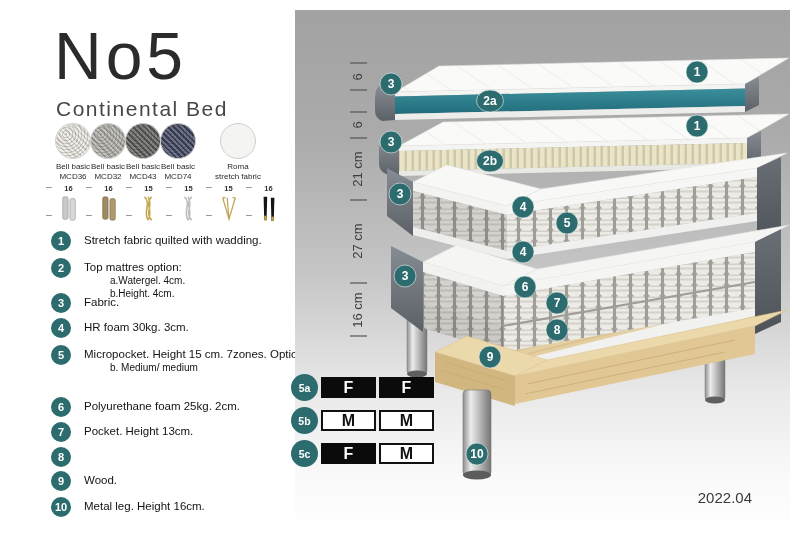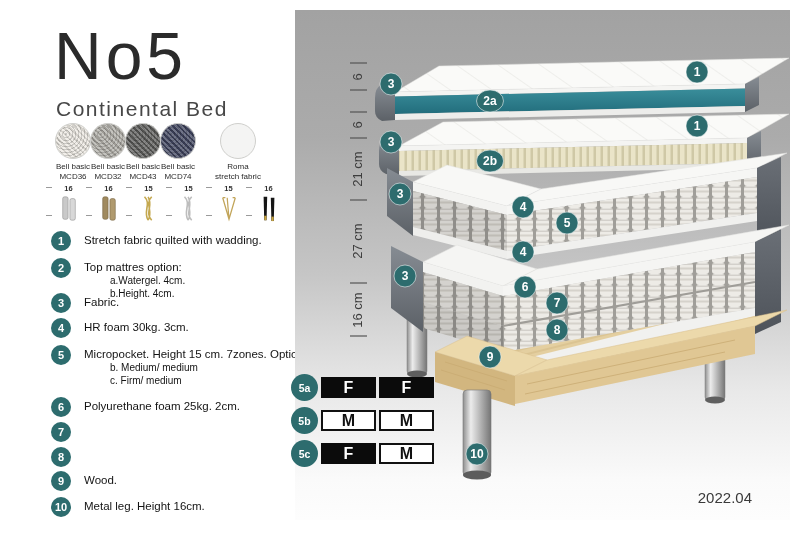--- a/index.html
+++ b/index.html
@@ -152,31 +152,33 @@
     <span class="fnum">4</span>
     <div class="fbody">
         <div class="fline">HR foam 30kg. 3cm.</div>
       </div>
   </div>
   <div class="feature" style="top:345px">
     <span class="fnum">5</span>
     <div class="fbody">
       <div class="fline">Micropocket. Height 15 cm. 7zones. Option:</div>
       <div class="fsub">b. Medium/ medium</div>
-      <div class="fsub">c. Firm/ medium</div>
     </div>
   </div>
   <div class="feature" style="top:397px">
     <span class="fnum">6</span>
     <div class="fbody">
         <div class="fline">Polyurethane foam 25kg. 2cm.</div>
       </div>
   </div>
   <div class="feature" style="top:422px">
     <span class="fnum">7</span>
+    <div class="fbody">
+        <div class="fline">Pocket. Height 13cm.</div>
+      </div>
   </div>
   <div class="feature" style="top:447px">
     <span class="fnum">8</span>
   </div>
   <div class="feature" style="top:471px">
     <span class="fnum">9</span>
     <div class="fbody">
         <div class="fline">Wood.</div>
       </div>
   </div>

